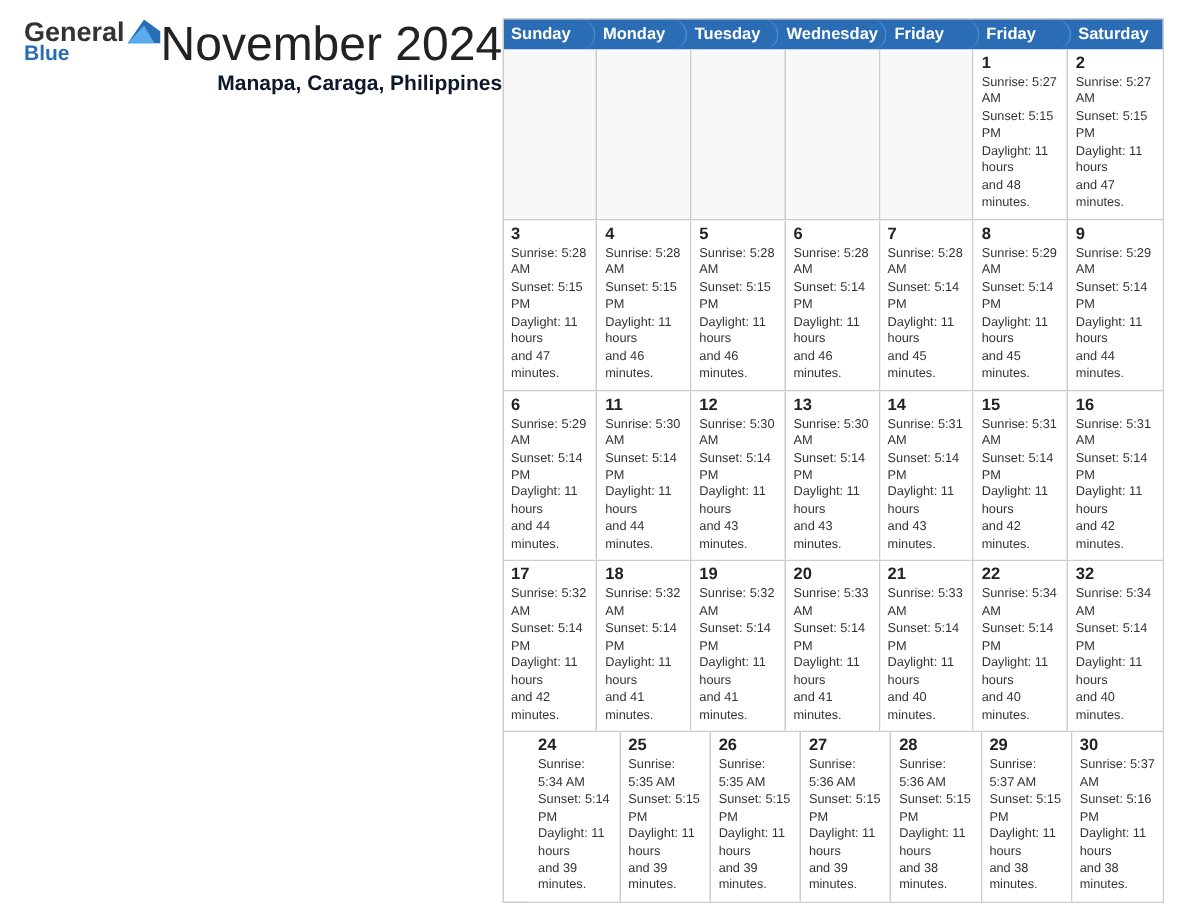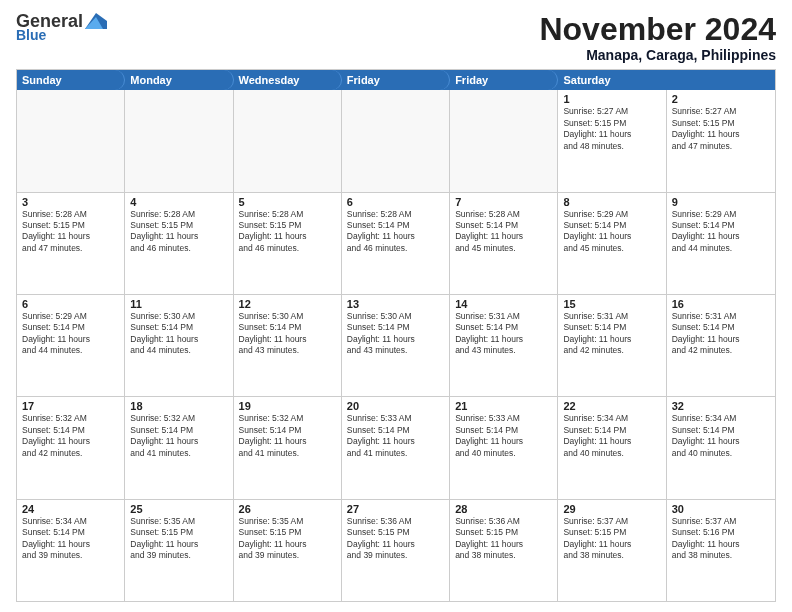--- a/index.html
+++ b/index.html
@@ -8,21 +8,20 @@
       background: #fff;
       width: 792px;
       height: 612px;
       overflow: hidden;
     }
     .page {
       width: 792px;
       height: 612px;
       padding: 12px 16px 10px 16px;
       display: flex;
-      flex-direction: column;
     }
     .header {
       display: flex;
       align-items: flex-start;
       justify-content: space-between;
       margin-bottom: 6px;
     }
     .logo {
       display: flex;
       flex-direction: column;
@@ -47,21 +46,21 @@
     .logo-icon {
       width: 22px;
       height: 16px;
       margin-left: 2px;
     }
     .title-block {
       text-align: right;
     }
     .title-block h1 {
       font-size: 32px;
-      font-weight: bold;
+      font-weight: normal;
       color: #222;
       line-height: 1.1;
     }
     .title-block h2 {
       font-size: 14px;
       font-weight: bold;
       color: #0f172a;
     }
     .calendar {
       flex: 1;
@@ -88,21 +87,21 @@
       flex: 1;
       display: flex;
       flex-direction: column;
     }
     .cal-week {
       display: grid;
       grid-template-columns: repeat(7, 1fr);
       flex: 1;
       border-bottom: 1px solid #ccc;
     }
-    .cal-week:last-child { border-bottom: none; }
+    .cal-week:last-child { border-bottom: none; margin-left: 18px; }
     .cal-cell {
       border-right: 1px solid #ccc;
       padding: 3px 5px;
       font-size: 9px;
       color: #333;
       background: #fff;
       vertical-align: top;
       min-height: 0;
     }
     .cal-cell:last-child { border-right: none; }
@@ -138,20 +137,21 @@
     <div class="title-block">
       <h1>November 2024</h1>
       <h2>Manapa, Caraga, Philippines</h2>
     </div>
   </div>
 
   <div class="calendar">
     <div class="cal-header">
       <div class="cal-header-cell">Sunday</div>
       <div class="cal-header-cell">Monday</div>
+      <div class="cal-header-cell">Tuesday</div>
       <div class="cal-header-cell">Wednesday</div>
       <div class="cal-header-cell">Friday</div>
       <div class="cal-header-cell">Friday</div>
       <div class="cal-header-cell">Saturday</div>
     </div>
     <div class="cal-body" id="cal-body">
     <div class="cal-week">
           <div class="cal-cell empty"></div>
           <div class="cal-cell empty"></div>
           <div class="cal-cell empty"></div>

